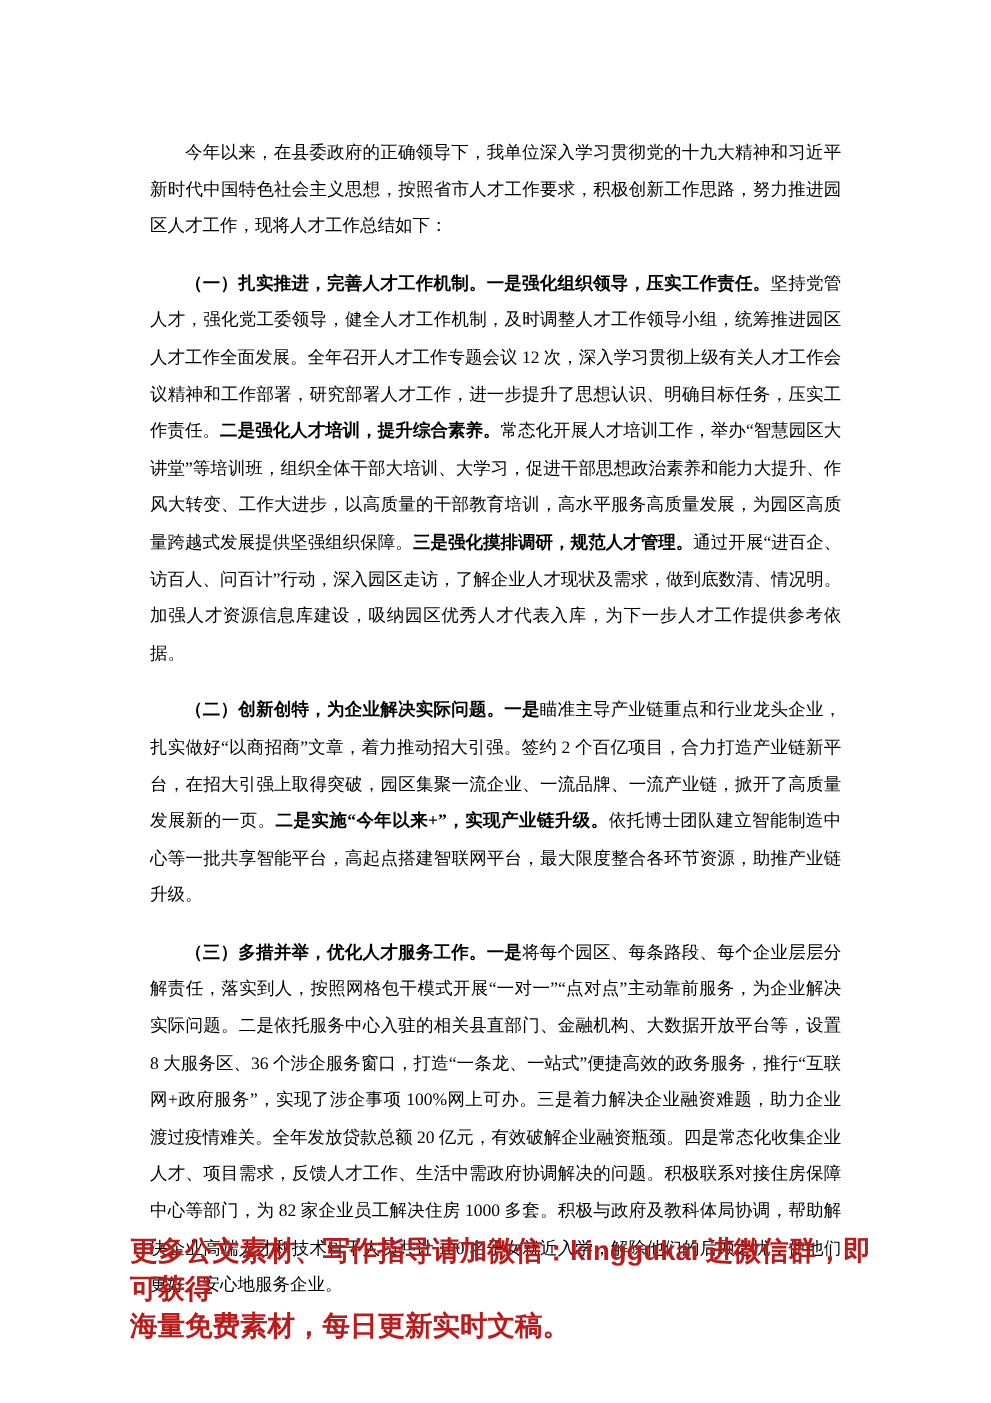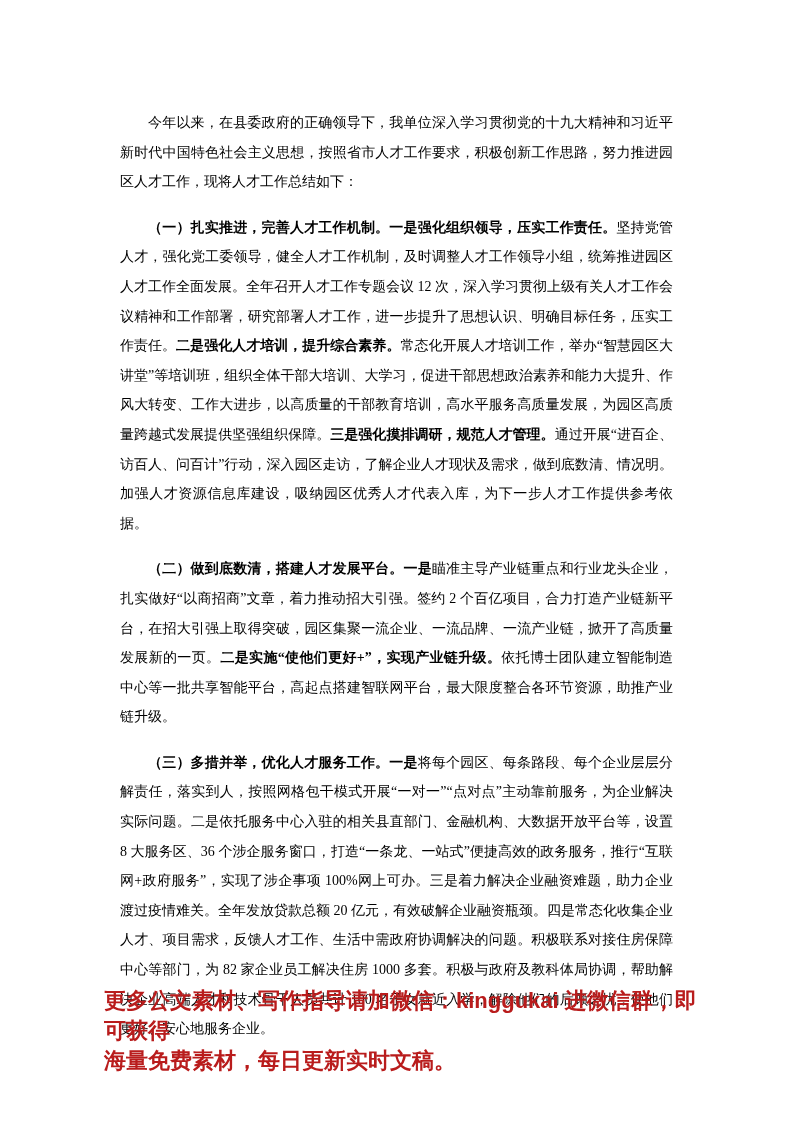--- a/index.html
+++ b/index.html
@@ -57,21 +57,21 @@
     text-align: left;
   }
 </style>
 </head>
 <body>
 
 <div class="page">
   <div class="doc-body" id="doc-body">
       <p class="para"><span>今年以来，在县委政府的正确领导下，我单位深入学习贯彻党的十九大精神和习近平新时代中国特色社会主义思想，按照省市人才工作要求，积极创新工作思路，努力推进园区人才工作，现将人才工作总结如下：</span></p>
       <p class="para"><span class="b">（一）扎实推进，完善人才工作机制。一是强化组织领导，压实工作责任。</span><span>坚持党管人才，强化党工委领导，健全人才工作机制，及时调整人才工作领导小组，统筹推进园区人才工作全面发展。全年召开人才工作专题会议 12 次，深入学习贯彻上级有关人才工作会议精神和工作部署，研究部署人才工作，进一步提升了思想认识、明确目标任务，压实工作责任。</span><span class="b">二是强化人才培训，提升综合素养。</span><span>常态化开展人才培训工作，举办“智慧园区大讲堂”等培训班，组织全体干部大培训、大学习，促进干部思想政治素养和能力大提升、作风大转变、工作大进步，以高质量的干部教育培训，高水平服务高质量发展，为园区高质量跨越式发展提供坚强组织保障。</span><span class="b">三是强化摸排调研，规范人才管理。</span><span>通过开展“进百企、访百人、问百计”行动，深入园区走访，了解企业人才现状及需求，做到底数清、情况明。加强人才资源信息库建设，吸纳园区优秀人才代表入库，为下一步人才工作提供参考依据。</span></p>
-      <p class="para"><span class="b">（二）做到底数清，搭建人才发展平台。一是</span><span>瞄准主导产业链重点和行业龙头企业，扎实做好“以商招商”文章，着力推动招大引强。签约 2 个百亿项目，合力打造产业链新平台，在招大引强上取得突破，园区集聚一流企业、一流品牌、一流产业链，掀开了高质量发展新的一页。</span><span class="b">二是实施“使他们更好+”，实现产业链升级。</span><span>依托博士团队建立智能制造中心等一批共享智能平台，高起点搭建智联网平台，最大限度整合各环节资源，助推产业链升级。</span></p>
+      <p class="para"><span class="b">（二）创新创特，为企业解决实际问题。一是</span><span>瞄准主导产业链重点和行业龙头企业，扎实做好“以商招商”文章，着力推动招大引强。签约 2 个百亿项目，合力打造产业链新平台，在招大引强上取得突破，园区集聚一流企业、一流品牌、一流产业链，掀开了高质量发展新的一页。</span><span class="b">二是实施“今年以来+”，实现产业链升级。</span><span>依托博士团队建立智能制造中心等一批共享智能平台，高起点搭建智联网平台，最大限度整合各环节资源，助推产业链升级。</span></p>
       <p class="para"><span class="b">（三）多措并举，优化人才服务工作。一是</span><span>将每个园区、每条路段、每个企业层层分解责任，落实到人，按照网格包干模式开展“一对一”“点对点”主动靠前服务，为企业解决实际问题。二是依托服务中心入驻的相关县直部门、金融机构、大数据开放平台等，设置 8 大服务区、36 个涉企服务窗口，打造“一条龙、一站式”便捷高效的政务服务，推行“互联网+政府服务”，实现了涉企事项 100%网上可办。三是着力解决企业融资难题，助力企业渡过疫情难关。全年发放贷款总额 20 亿元，有效破解企业融资瓶颈。四是常态化收集企业人才、项目需求，反馈人才工作、生活中需政府协调解决的问题。积极联系对接住房保障中心等部门，为 82 家企业员工解决住房 1000 多套。积极与政府及教科体局协调，帮助解决企业高端人才和技术骨干人员共计 100 名子女就近入学，解除他们的后顾之忧，使他们更好、安心地服务企业。</span></p>
     </div>
 
   <div class="footer-note">
     <span class="line1">更多公文素材、写作指导请加微信：kinggukai 进微信群，即可获得</span>
     <span class="line2">海量免费素材，每日更新实时文稿。</span>
   </div>
 </div>
 
 </body></html>

